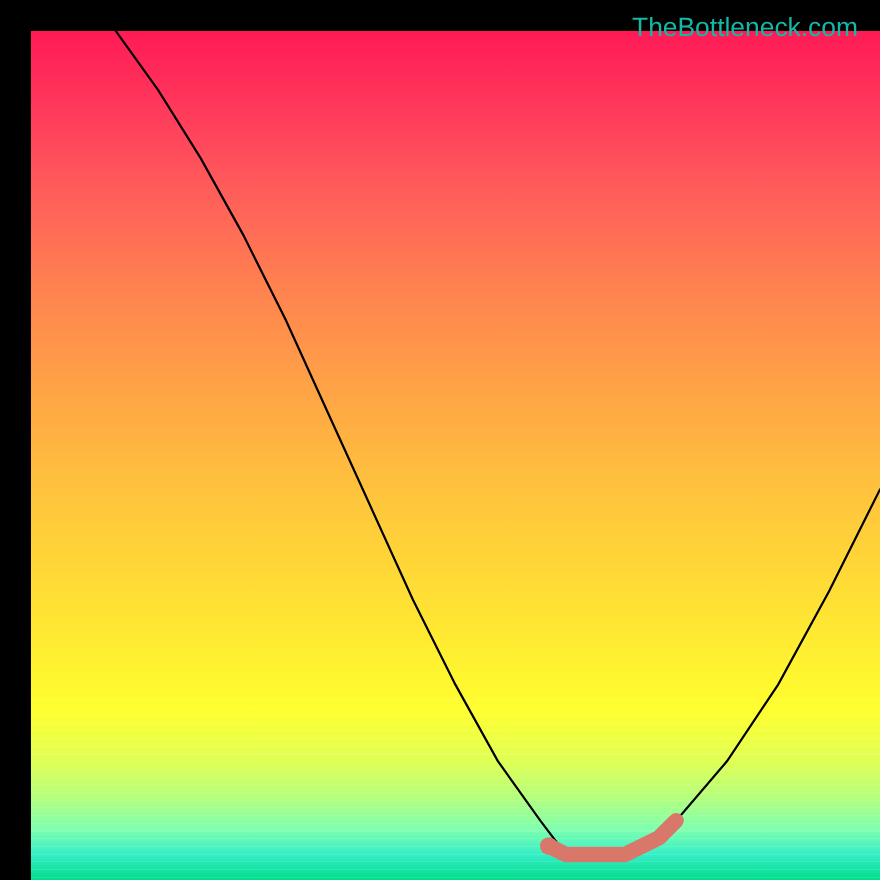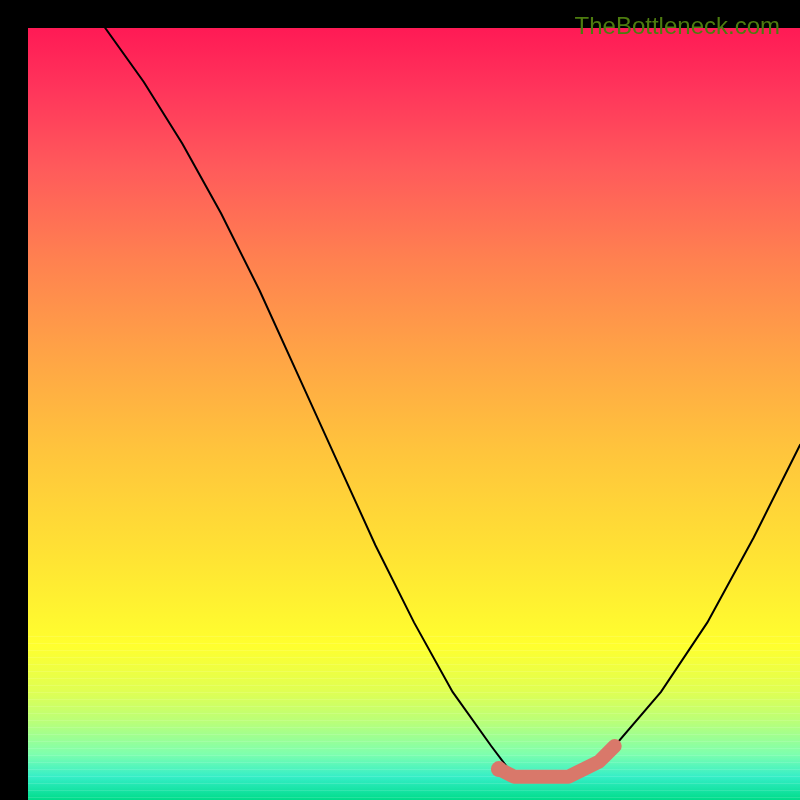--- a/index.html
+++ b/index.html
@@ -61,21 +61,21 @@
       rgba(255,255,255,0.12) 6px 7px
     );
     pointer-events: none;
   }
   .watermark {
     position: absolute;
     top: -2px;
     right: 6px;
     font-size: 24px;
     font-weight: 500;
-    color: #4d7c0f;
+    color: #14b8a6;
     letter-spacing: 0;
     z-index: 5;
     user-select: none;
   }
   svg.curve {
     position: absolute;
     left: 0;
     top: 0;
     width: 100%;
     height: 100%;

